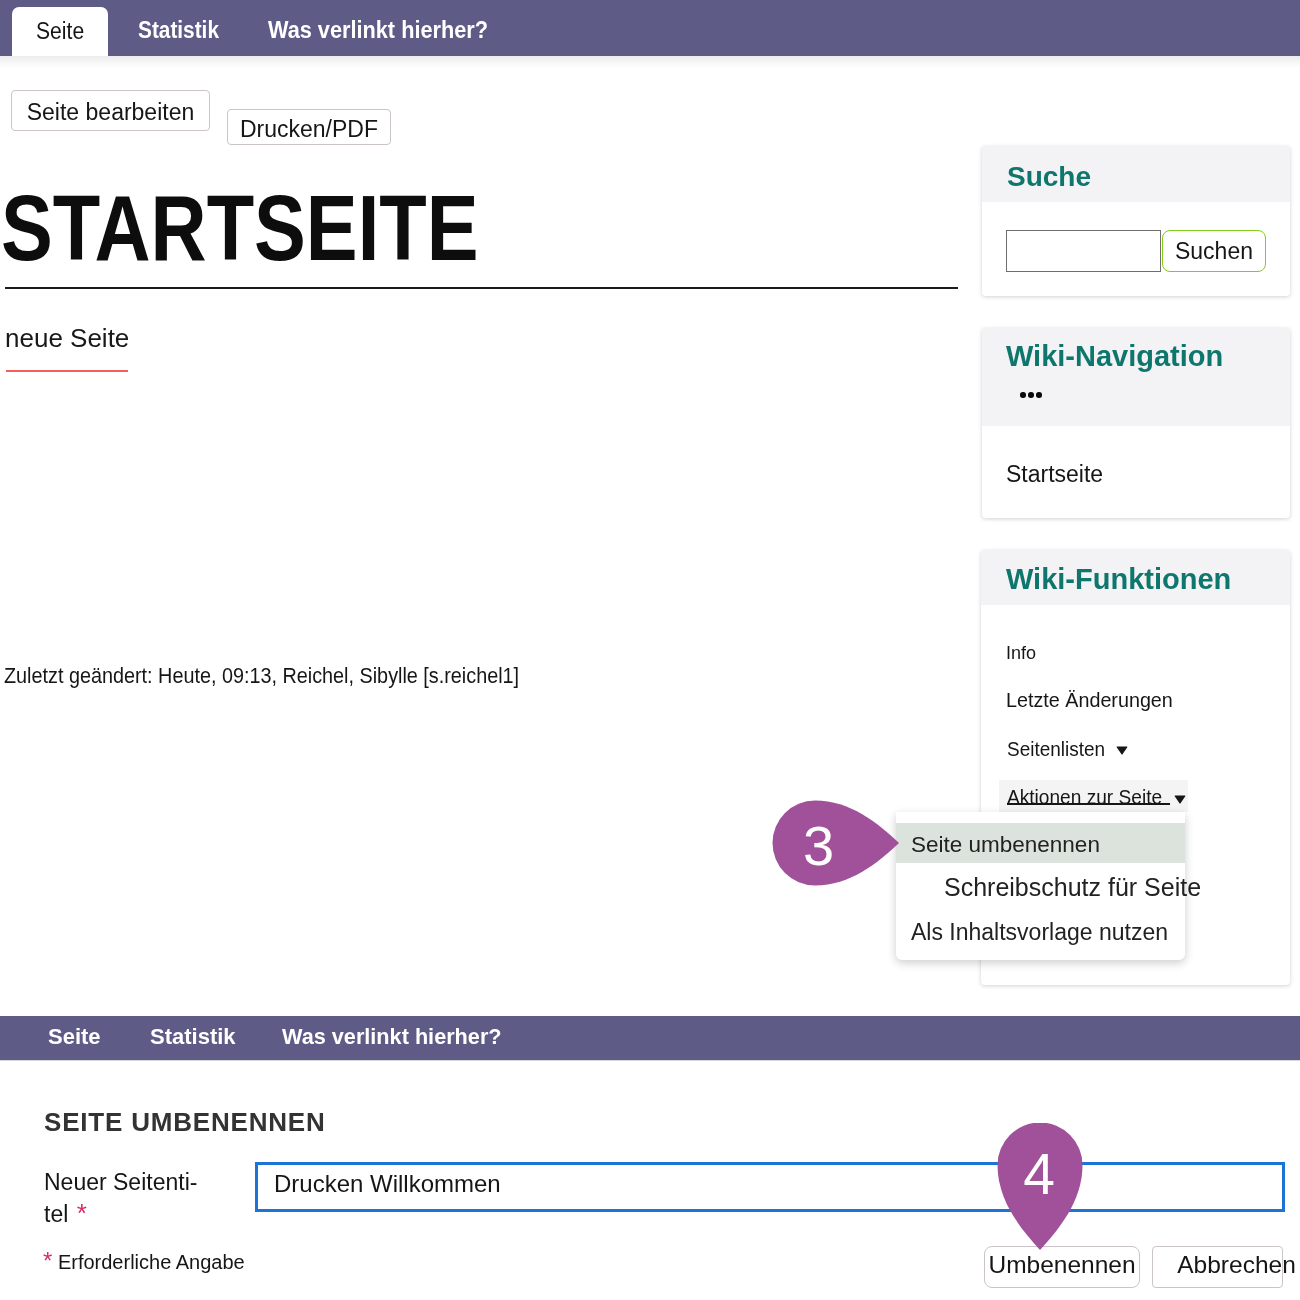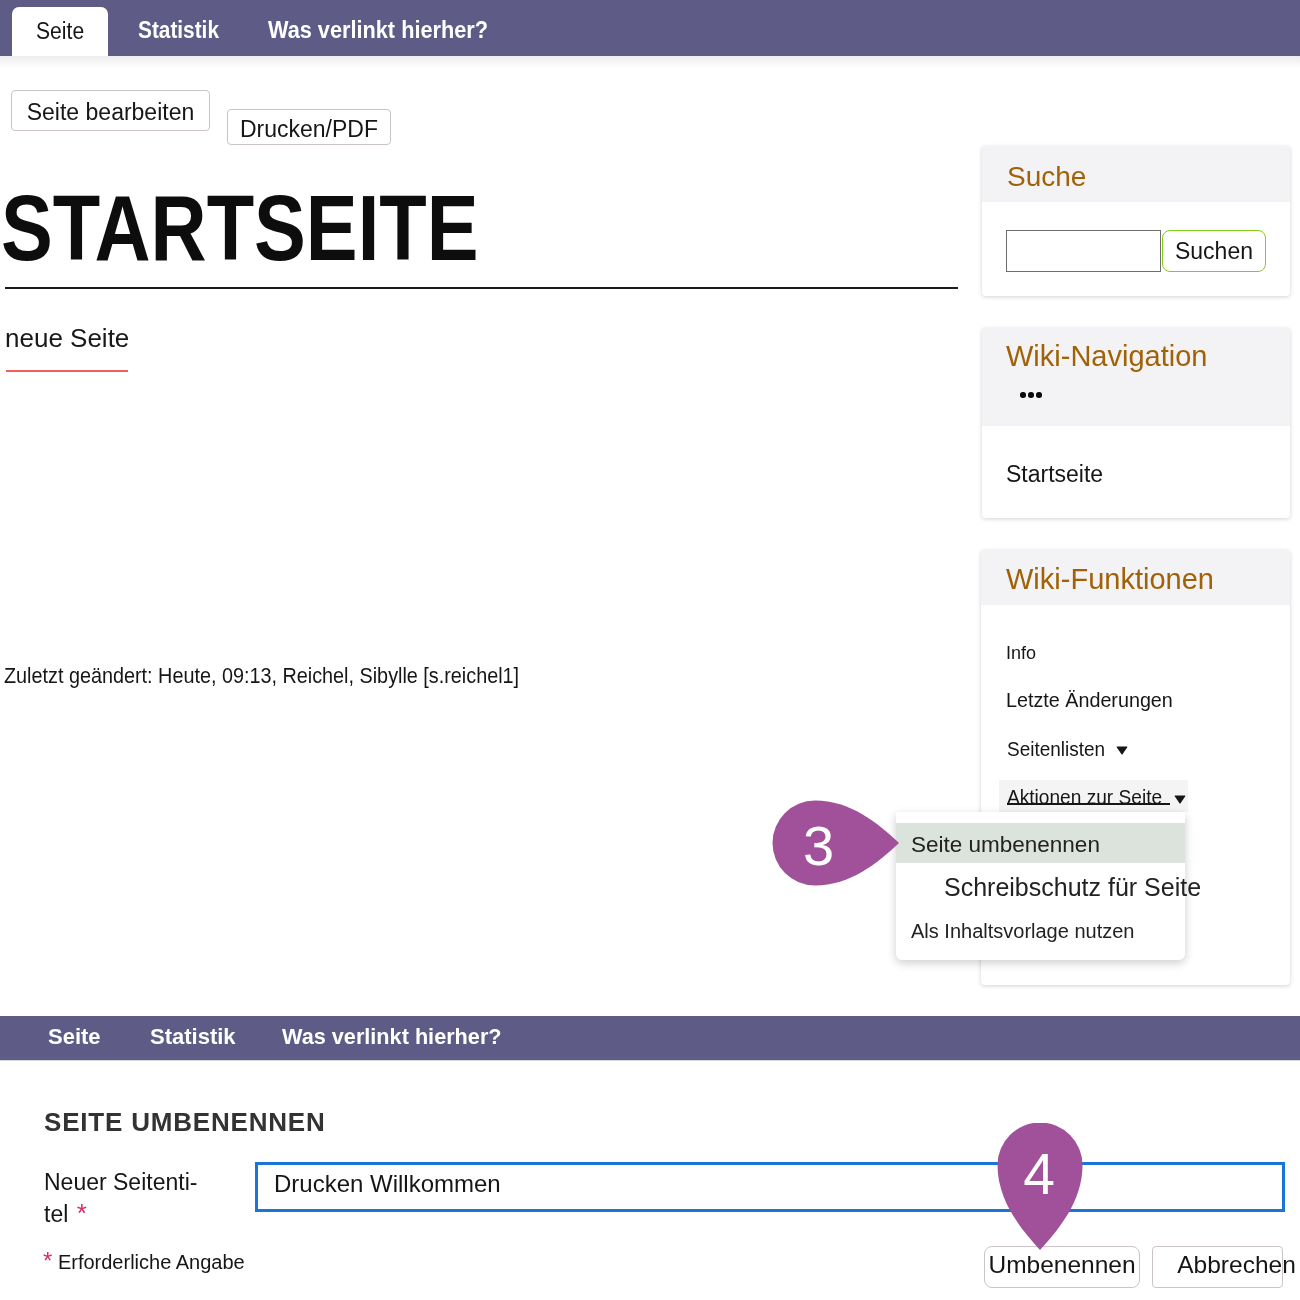--- a/index.html
+++ b/index.html
@@ -6,21 +6,21 @@
   html,body { width:1300px; height:1300px; background:#fff;
     font-family:"Liberation Sans", sans-serif; position:relative; overflow:hidden; }
   .abs { position:absolute; }
   .nav { background:#5e5c87; }
   .navtext { color:#fff; font-size:22px; font-weight:700; line-height:1; transform-origin:0 0; }
   .btn { background:#fff; border:1px solid #cbc4cb; border-radius:4px;
     color:#161616; font-size:23px;
     display:flex; align-items:center; justify-content:center;text-align:center; }
   .panel { background:#fff; border-radius:4px; box-shadow:0 1px 4px rgba(0,0,0,0.18); }
   .phead { background:#f3f2f4; border-radius:4px 4px 0 0; }
-  .ptitle { font-weight:400; font-size:28px; color:#a16207; line-height:1; }
+  .ptitle { font-weight:700; font-size:28px; color:#0f766e; line-height:1; }
   .plink { font-size:22px; color:#161616; line-height:1; }
   .mitem { font-size:22px; color:#222; line-height:1; }
 </style>
 </head>
 <body>
 
 <div class="abs nav" style="left:0;top:0;width:1300px;height:56px;"></div>
 <div class="abs" style="left:12px;top:7px;width:96px;height:49px;background:#fff;border-radius:7px 7px 0 0;"></div>
 <div class="abs" id="t_seite1" style="left:36px;top:19.5px;font-size:23px;color:#161616;line-height:1;transform:scaleX(0.918);transform-origin:0 0;">Seite</div>
 <div class="abs navtext" id="t_stat1" style="left:138px;top:19px;font-size:23px;transform:scaleX(0.905);">Statistik</div>
@@ -64,21 +64,21 @@
 <div class="abs plink" id="t_akt" style="left:1007px;top:786px;font-size:21px;transform:scaleX(0.91);transform-origin:0 0;">Aktionen zur Seite</div>
 <div class="abs" style="left:1007px;top:803px;width:163px;height:2px;background:#161616;"></div>
 <svg class="abs" style="left:1174px;top:795px;" width="12" height="9" viewBox="0 0 12 9">
     <path d="M1.2 1 L10.8 1 L6 8 Z" fill="#161616" stroke="#161616" stroke-width="1.2" stroke-linejoin="round"></path>
   </svg>
 
 <div class="abs" style="left:896px;top:812px;width:289px;height:148px;background:#fff;border-radius:0 0 6px 6px;box-shadow:0 3px 10px rgba(0,0,0,0.2);"></div>
 <div class="abs" style="left:896px;top:823px;width:289px;height:40px;background:#dce3dd;"></div>
 <div class="abs mitem" id="t_m1" style="left:911px;top:834px;font-size:22.5px;">Seite umbenennen</div>
 <div class="abs mitem" id="t_m2" style="left:944px;top:874.5px;font-size:25px;">Schreibschutz für Seite</div>
-<div class="abs mitem" id="t_m3" style="left:911px;top:921px;font-size:20px;">Als Inhaltsvorlage nutzen</div>
+<div class="abs mitem" id="t_m3" style="left:911px;top:921px;font-size:23px;">Als Inhaltsvorlage nutzen</div>
 
 <svg class="abs" style="left:772px;top:800px;" width="128" height="86" viewBox="0 0 128 86">
   <path d="M 43,0.5 C 78,0.5 106,23 127,43 C 106,63 78,85.5 43,85.5 A 42.5,42.5 0 0 1 43,0.5 Z" fill="#a0519a"></path>
   <text x="46.5" y="64.5" fill="#fff" font-size="56" font-family="Liberation Sans" text-anchor="middle">3</text>
 </svg>
 
 <div class="abs nav" style="left:0;top:1016px;width:1300px;height:44px;"></div>
 <div class="abs navtext" id="t_seite2" style="left:48px;top:1026px;">Seite</div>
 <div class="abs navtext" id="t_stat2" style="left:150px;top:1026px;">Statistik</div>
 <div class="abs navtext" id="t_was2" style="left:282px;top:1026px;transform:scaleX(0.985);">Was verlinkt hierher?</div>

